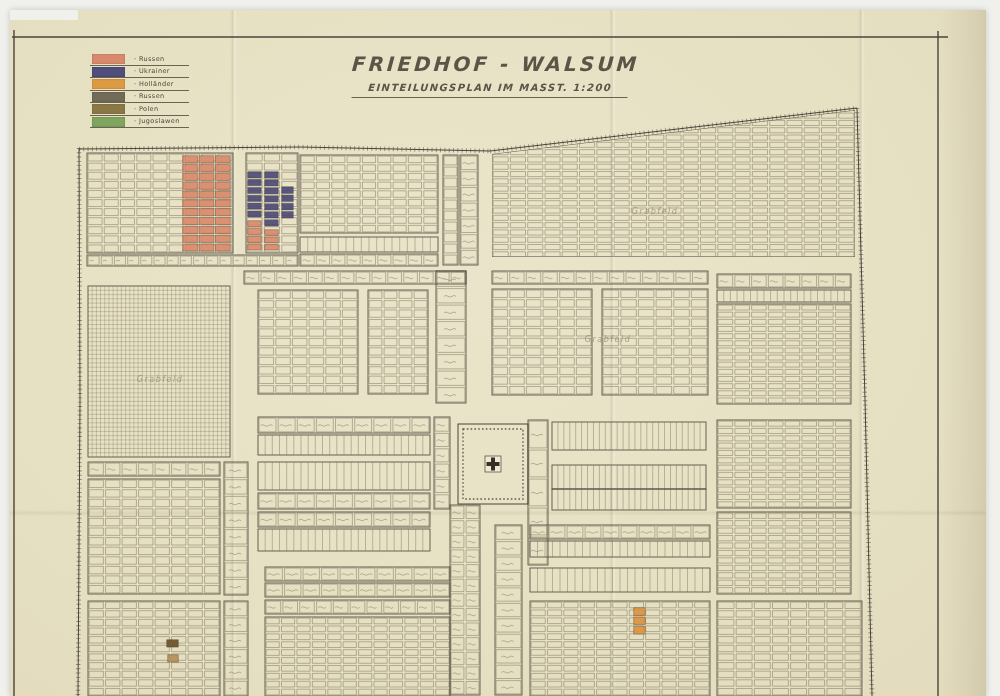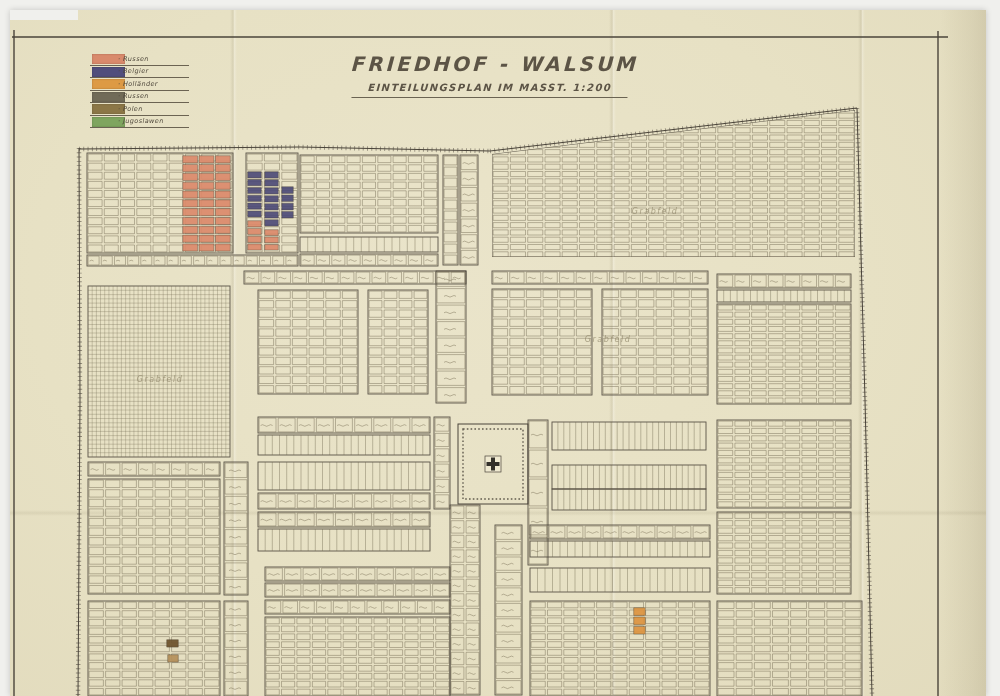--- a/index.html
+++ b/index.html
@@ -20,21 +20,21 @@
   .title-block{position:absolute;left:352px;top:52px;width:276px;text-align:center;color:#5c5446;}
   .map-title{font-size:20px;font-style:italic;letter-spacing:3px;font-weight:bold;
              transform:skewX(-4deg);white-space:nowrap;}
   .map-subtitle{margin-top:6px;font-size:10px;font-style:italic;letter-spacing:1.4px;
              font-weight:bold;border-bottom:1.2px solid #6a6352;padding-bottom:4px;
              transform:skewX(-4deg);white-space:nowrap;}
   .legend{position:absolute;left:90px;top:53px;width:99px;}
   .legend-row{position:relative;height:11.5px;border-bottom:1px solid #6b6352;}
   .legend-swatch{position:absolute;left:2px;top:1px;width:33px;height:10px;display:block;
              box-shadow:inset 0 0 2px rgba(0,0,0,.25);}
-  .legend-label{position:absolute;left:28px;top:1.5px;font-size:6.5px;font-style:italic;
+  .legend-label{position:absolute;left:44px;top:1.5px;font-size:6.5px;
              color:#4e473b;letter-spacing:.4px;white-space:nowrap;}
   .legend-label::before{content:"· ";}
 </style>
 </head>
 <body>
 
 <div class="stage">
   <div class="paper"></div>
   <div class="notch"></div>
   <div class="crease-v" style="left:230px"></div>
@@ -333,21 +333,21 @@
     <div class="map-subtitle">EINTEILUNGSPLAN IM MASST. 1:200</div>
   </div>
 
   <div class="legend">
     <div class="legend-row">
       <span class="legend-swatch" style="background: rgb(217, 138, 108);"></span>
       <span class="legend-label">Russen</span>
     </div>
     <div class="legend-row">
       <span class="legend-swatch" style="background: rgb(80, 78, 124);"></span>
-      <span class="legend-label">Belgier</span>
+      <span class="legend-label">Ukrainer</span>
     </div>
     <div class="legend-row">
       <span class="legend-swatch" style="background: rgb(221, 154, 68);"></span>
       <span class="legend-label">Holländer</span>
     </div>
     <div class="legend-row">
       <span class="legend-swatch" style="background: rgb(113, 107, 88);"></span>
       <span class="legend-label">Russen</span>
     </div>
     <div class="legend-row">

